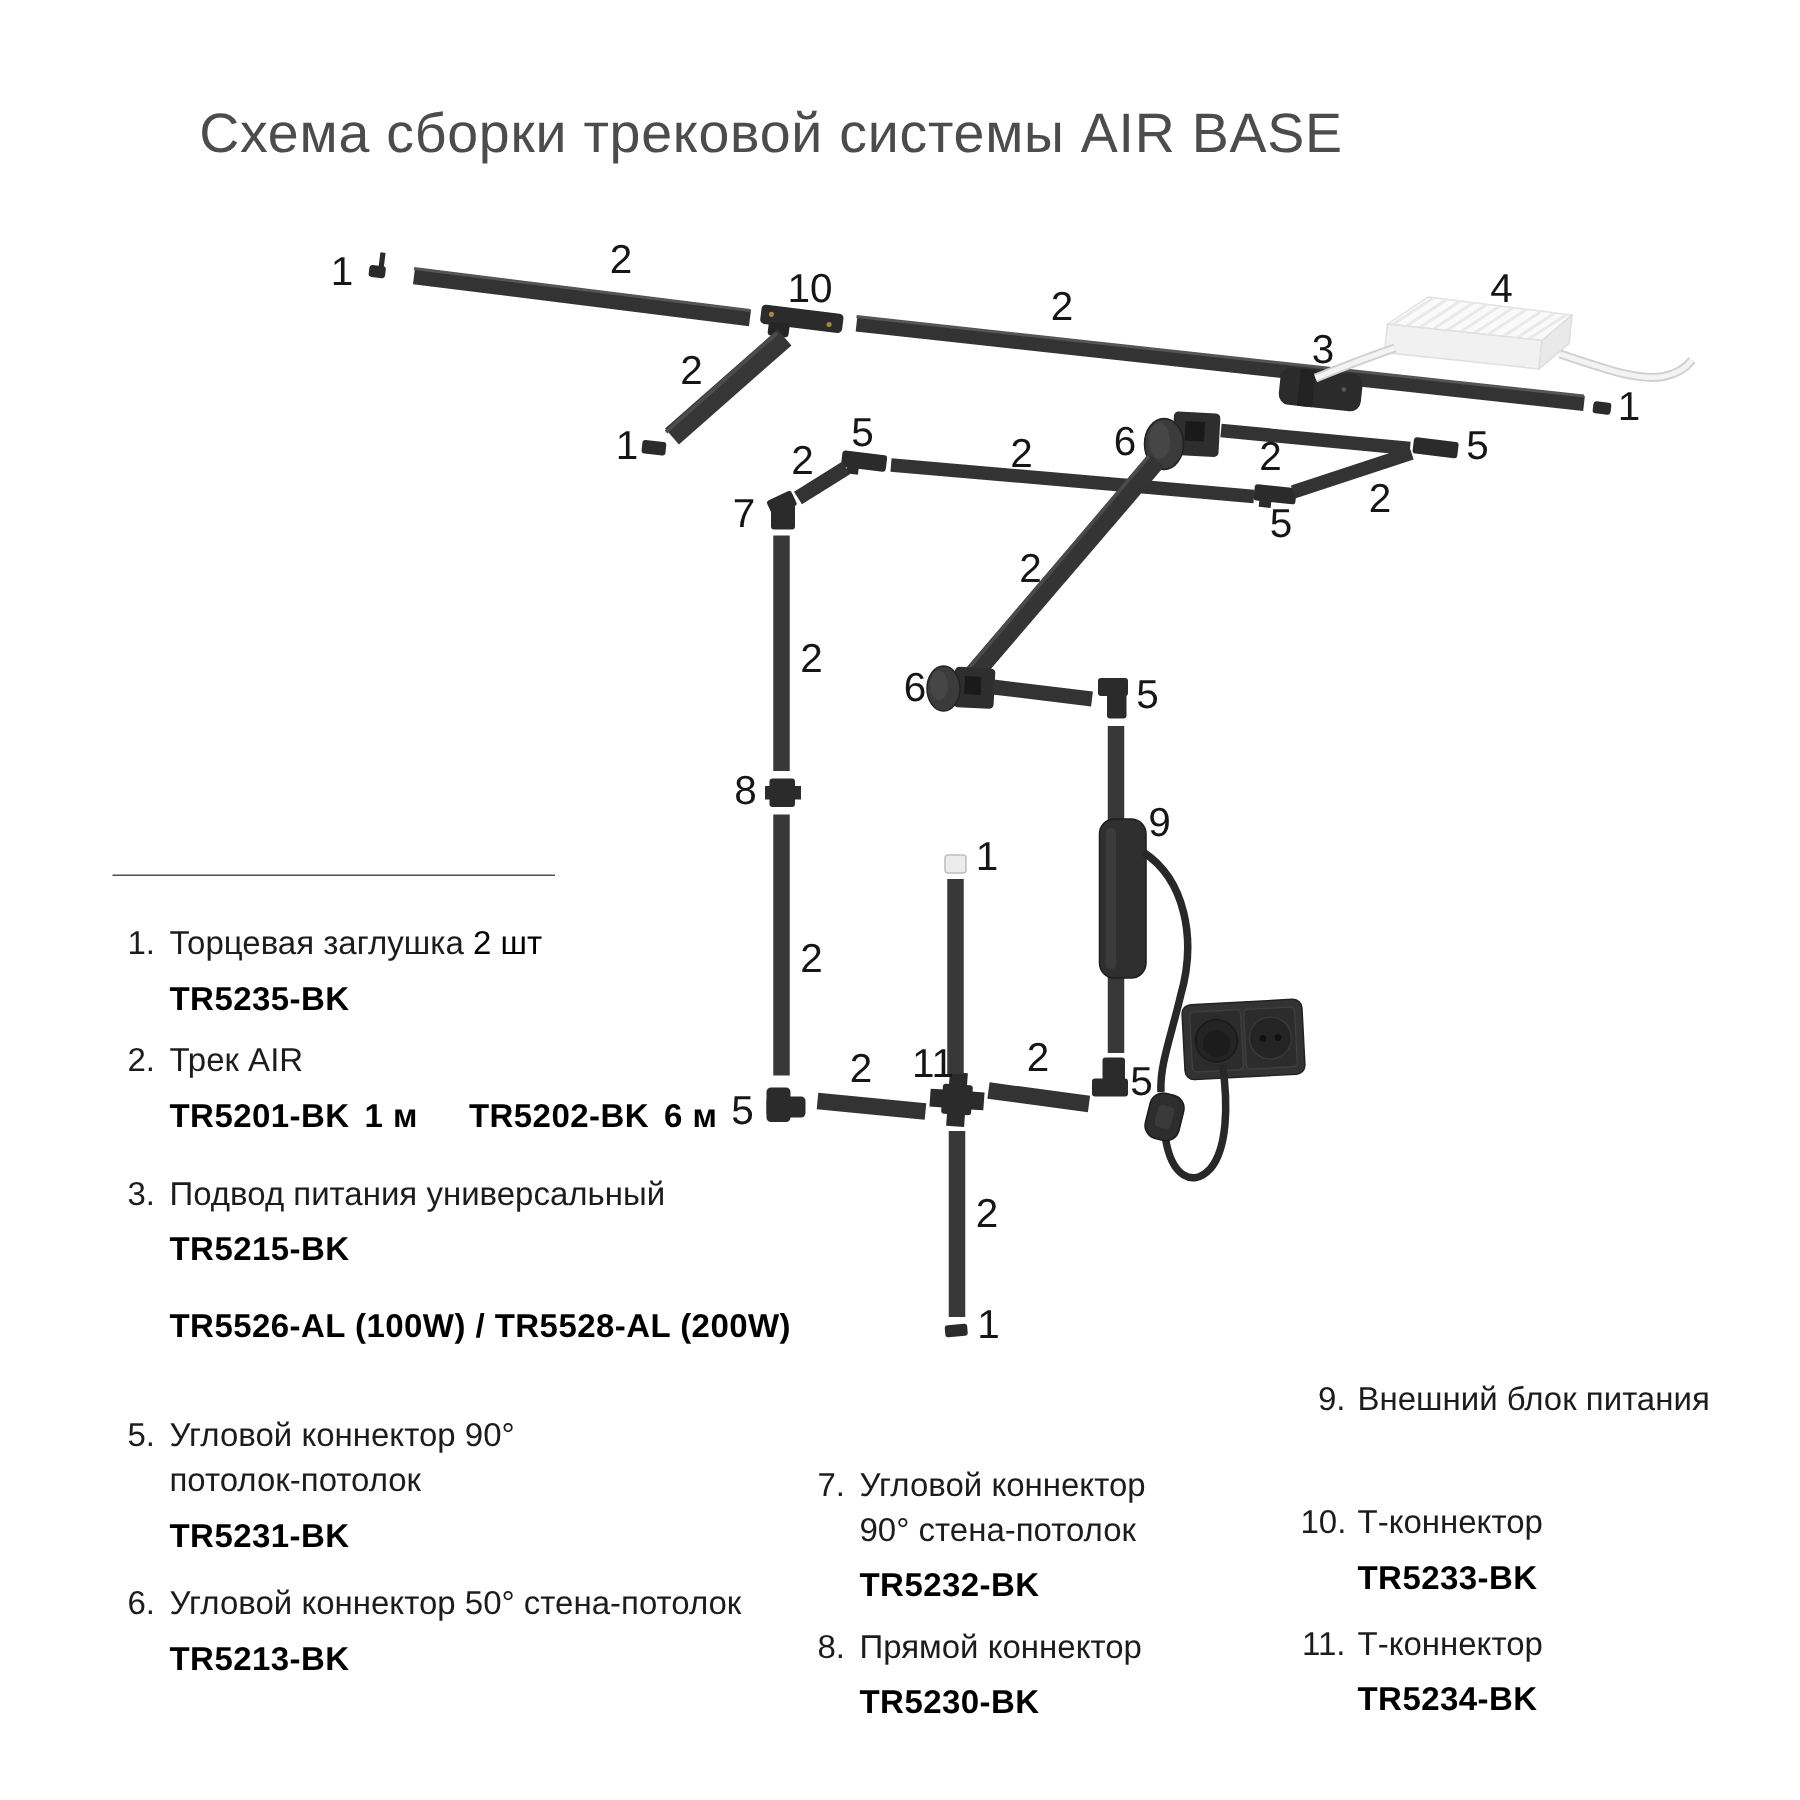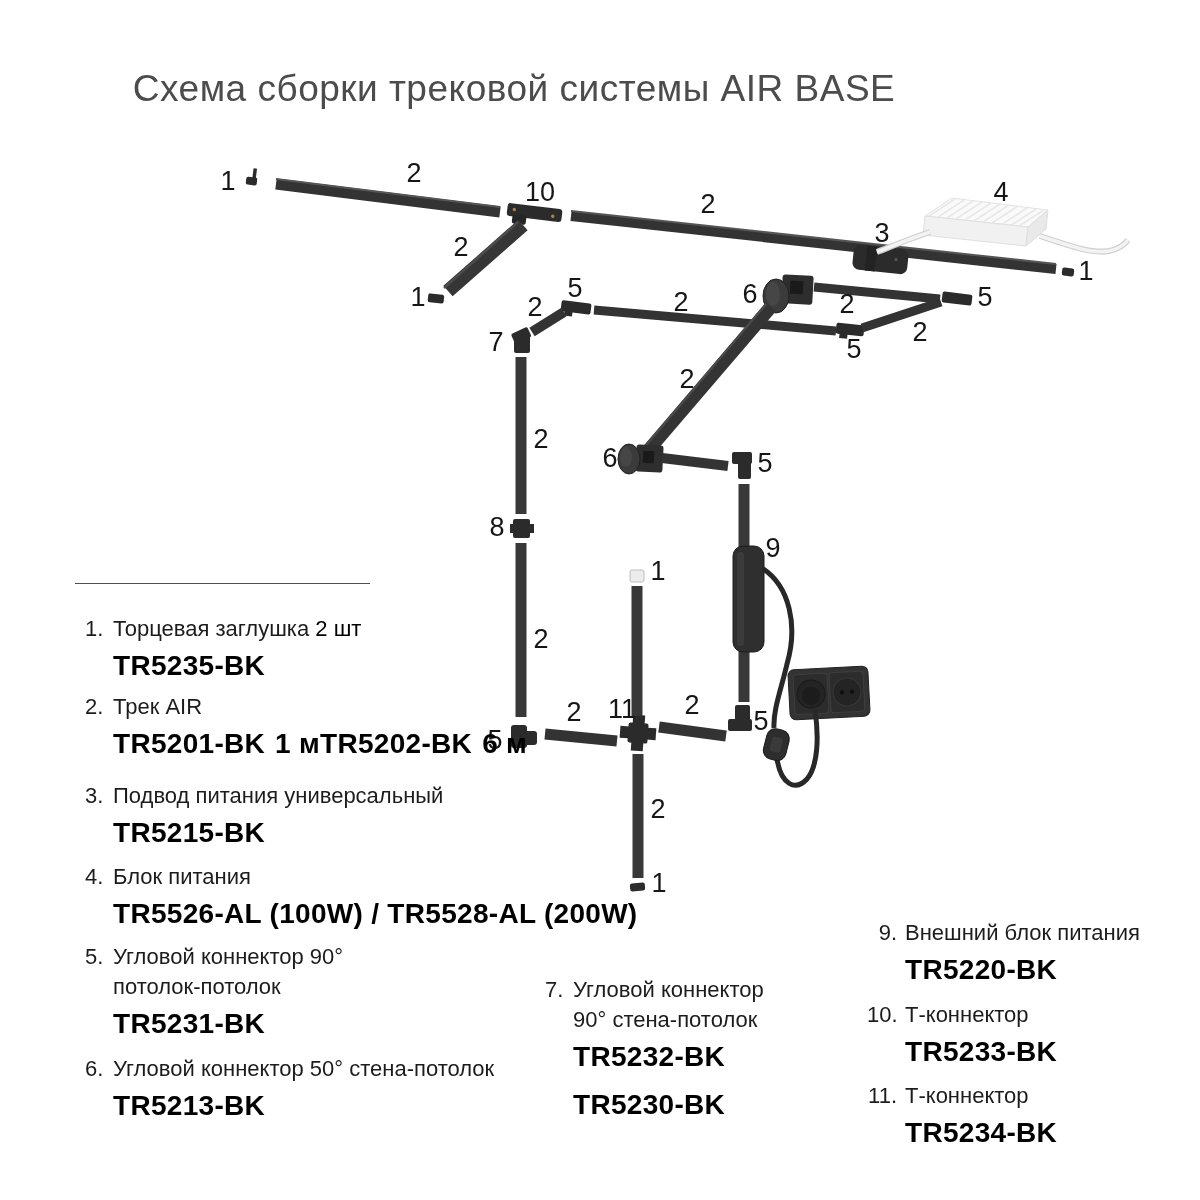--- a/index.html
+++ b/index.html
@@ -11,24 +11,24 @@
     position:absolute;left:0;top:68px;width:1028px;text-align:center;
     font-size:37px;font-weight:400;color:#4c4c4c;letter-spacing:.5px;
   }
   #diagram{position:absolute;left:0;top:0;}
   .callout{font-family:"Liberation Sans","DejaVu Sans",sans-serif;font-size:27px;fill:#161616;text-anchor:middle;}
   #legend-divider{position:absolute;left:75px;top:583px;width:295px;height:1px;background:#4f4f4f;}
   .lg{position:absolute;white-space:nowrap;color:#1c1c1c;font-size:22px;line-height:30px;}
   .lg .num{display:inline-block;width:28px;}
   .lg.rcol .num{width:30px;text-align:right;margin-right:8px;}
   .lg .nm2{display:block;padding-left:28px;}
-  .lg .code{display:block;padding-left:28px;margin-top:7px;font-weight:bold;font-size:28px;color:#000;letter-spacing:.3px;}
+  .lg .code{display:block;padding-left:28px;margin-top:7px;font-weight:bold;font-size:22px;color:#000;letter-spacing:.3px;}
   .lg.rcol .code{padding-left:38px;}
   .lg b{font-weight:normal;color:#000;}
-  .lg .code .c2{}
+  .lg .code .c2{margin-left:34px;}
   .lg .code .len{margin-left:10px;}
 </style>
 </head>
 <body>
 
 <div id="title">Схема сборки трековой системы AIR BASE</div>
 
 <svg id="diagram" width="1200" height="1200" viewBox="0 0 1200 1200">
 
   <g>
@@ -220,45 +220,44 @@
 </div>
 <div class="lg" style="left:85px;top:692px">
   <div><span class="num">2.</span><span>Трек AIR</span></div>
   <span class="code"><span>TR5201-BK</span><span class="len">1 м</span><span class="c2">TR5202-BK</span><span class="len">6 м</span></span>
 </div>
 <div class="lg" style="left:85px;top:781px">
   <div><span class="num">3.</span><span>Подвод питания универсальный</span></div>
   <span class="code">TR5215-BK</span>
 </div>
 <div class="lg" style="left:85px;top:862px">
-  <div><span class="num">4.</span><span>Блок питания</span></div>
   <span class="code">TR5526-AL (100W) / TR5528-AL (200W)</span>
 </div>
 <div class="lg" style="left:85px;top:942px">
   <div><span class="num">5.</span><span>Угловой коннектор 90°</span></div>
   <span class="nm2">потолок-потолок</span>
   <span class="code">TR5231-BK</span>
 </div>
 <div class="lg" style="left:85px;top:1054px">
   <div><span class="num">6.</span><span>Угловой коннектор 50° стена-потолок</span></div>
   <span class="code">TR5213-BK</span>
 </div>
 
 <div class="lg" style="left:545px;top:975px">
   <div><span class="num">7.</span><span>Угловой коннектор</span></div>
   <span class="nm2">90° стена-потолок</span>
   <span class="code">TR5232-BK</span>
 </div>
 <div class="lg" style="left:545px;top:1083px">
+  <div><span class="num">8.</span><span>Прямой коннектор</span></div>
   <span class="code">TR5230-BK</span>
 </div>
 
 <div class="lg rcol" style="left:867px;top:918px">
   <div><span class="num">9.</span><span>Внешний блок питания</span></div>
-  <span class="code">TR5220-BK</span>
 </div>
 <div class="lg rcol" style="left:867px;top:1000px">
   <div><span class="num">10.</span><span>Т-коннектор</span></div>
   <span class="code">TR5233-BK</span>
 </div>
 <div class="lg rcol" style="left:867px;top:1081px">
   <div><span class="num">11.</span><span>Т-коннектор</span></div>
   <span class="code">TR5234-BK</span>
 </div>
 

